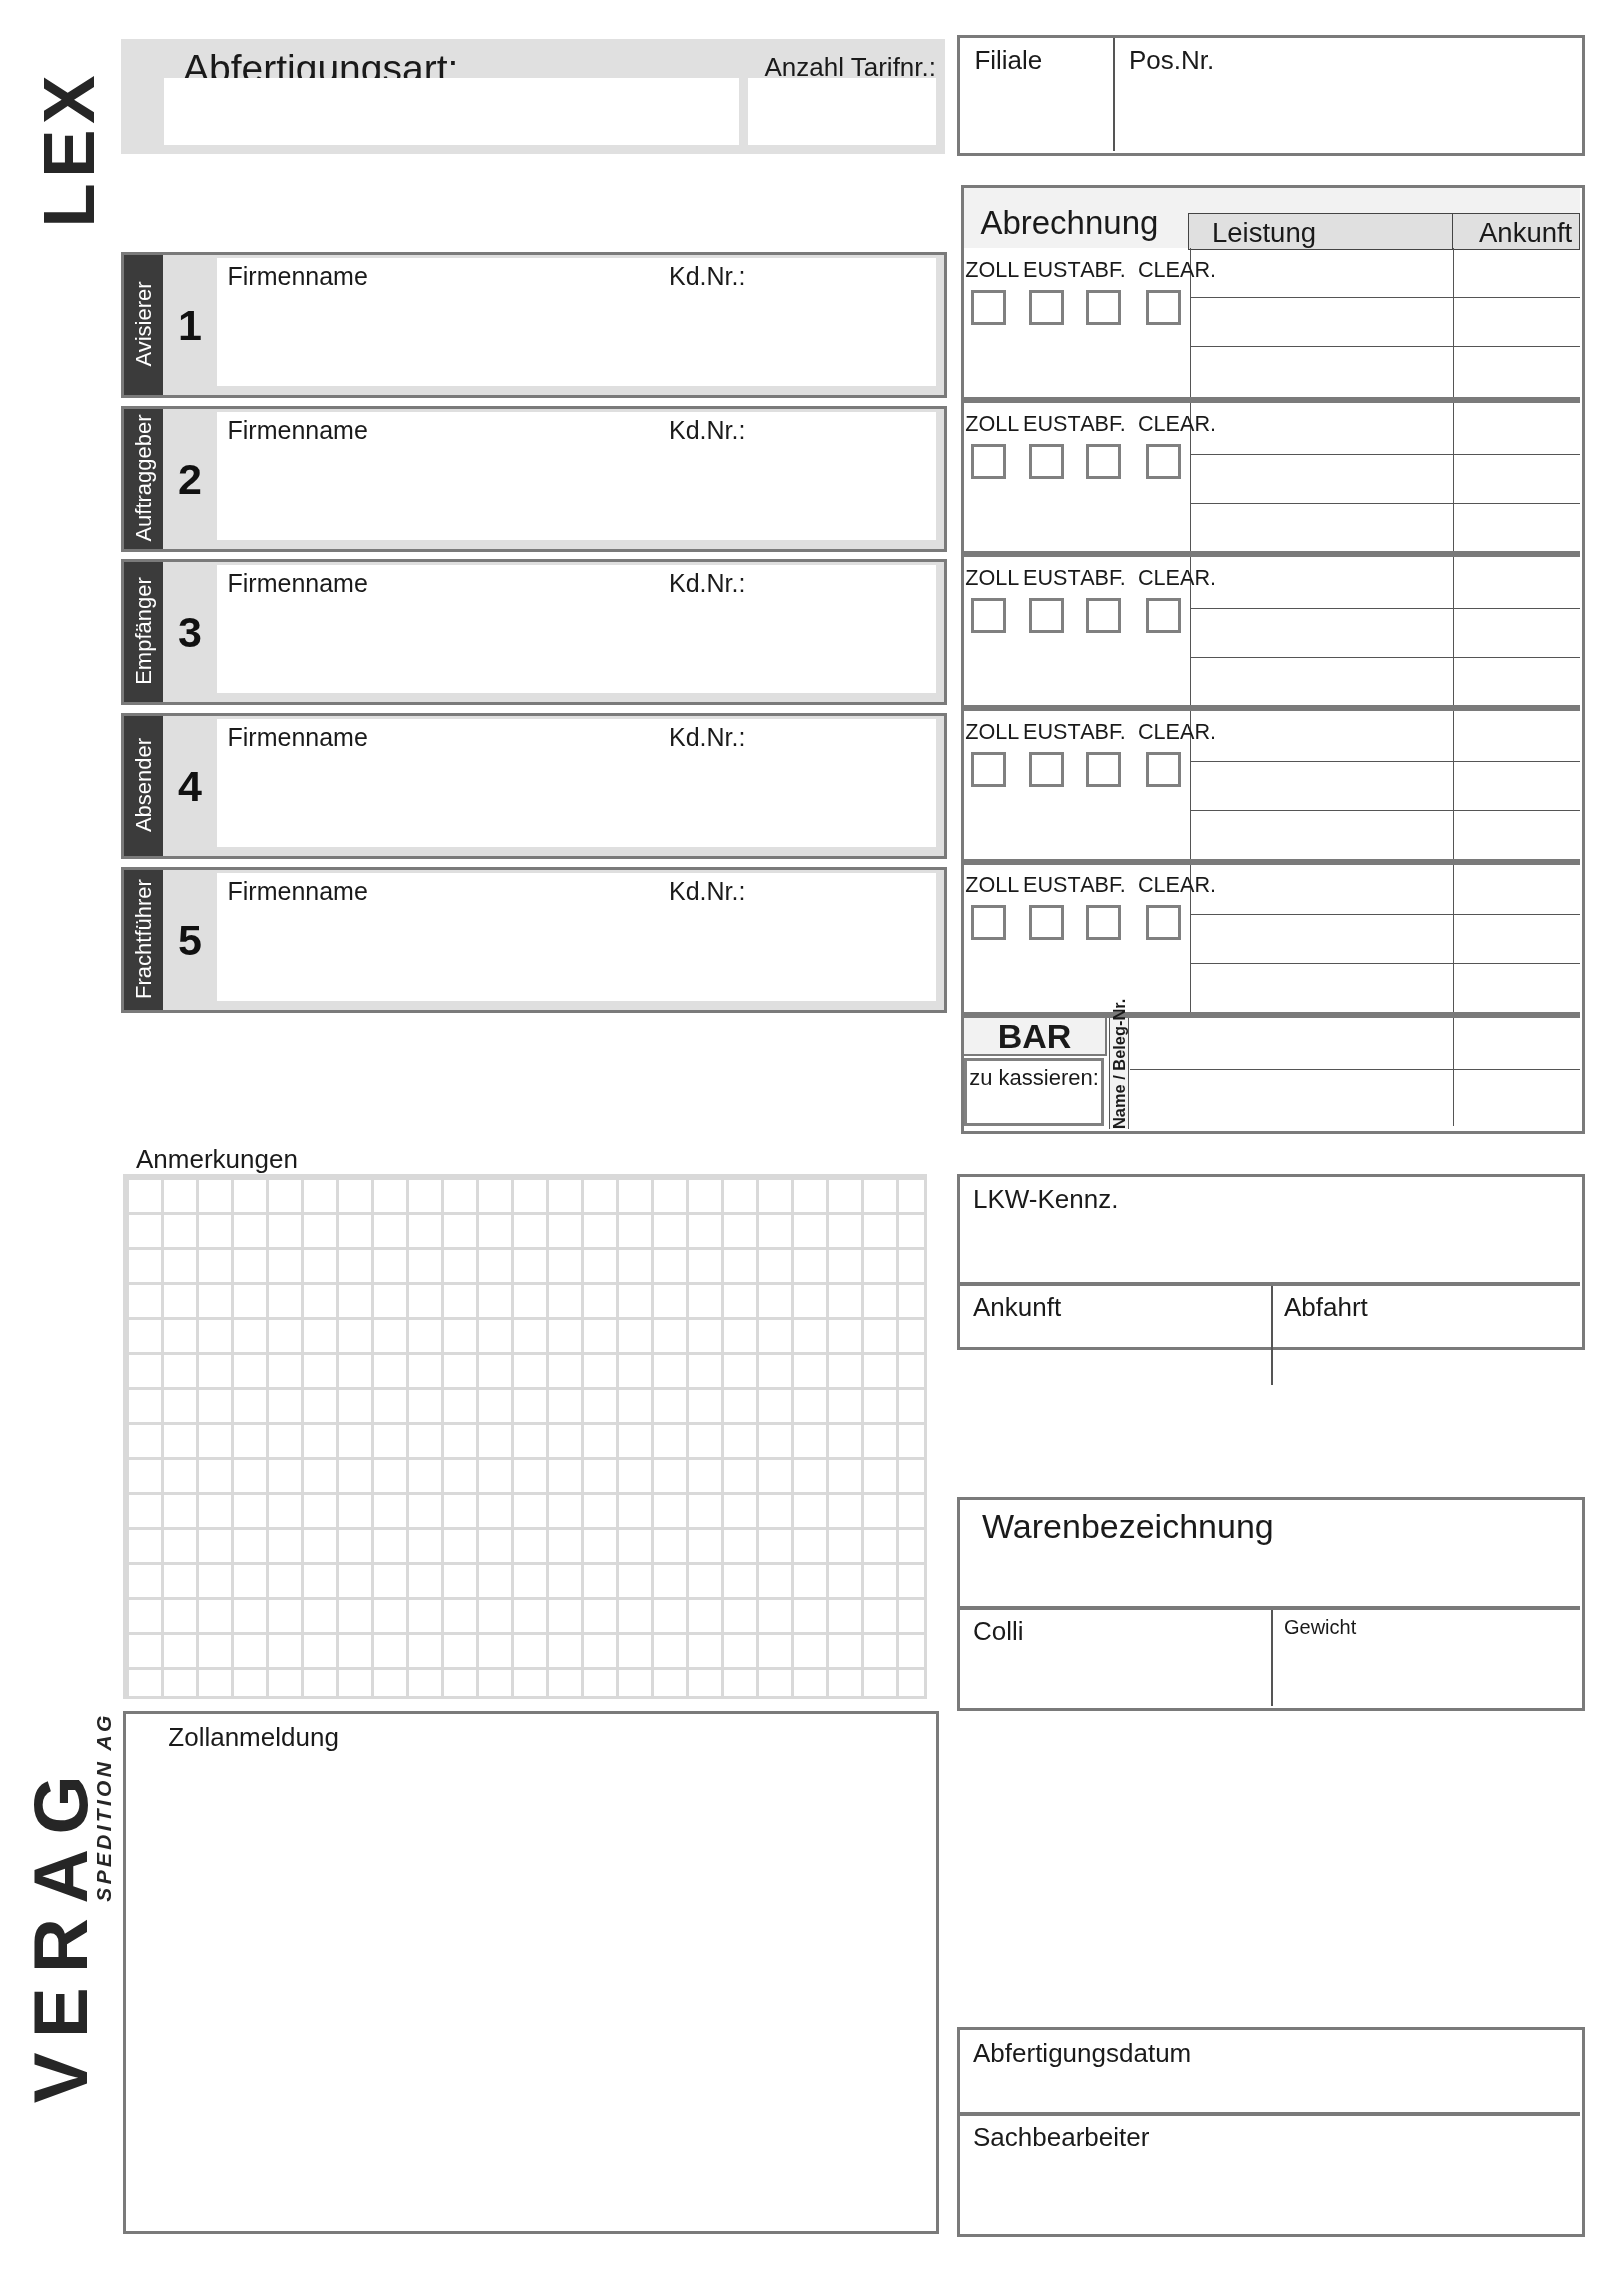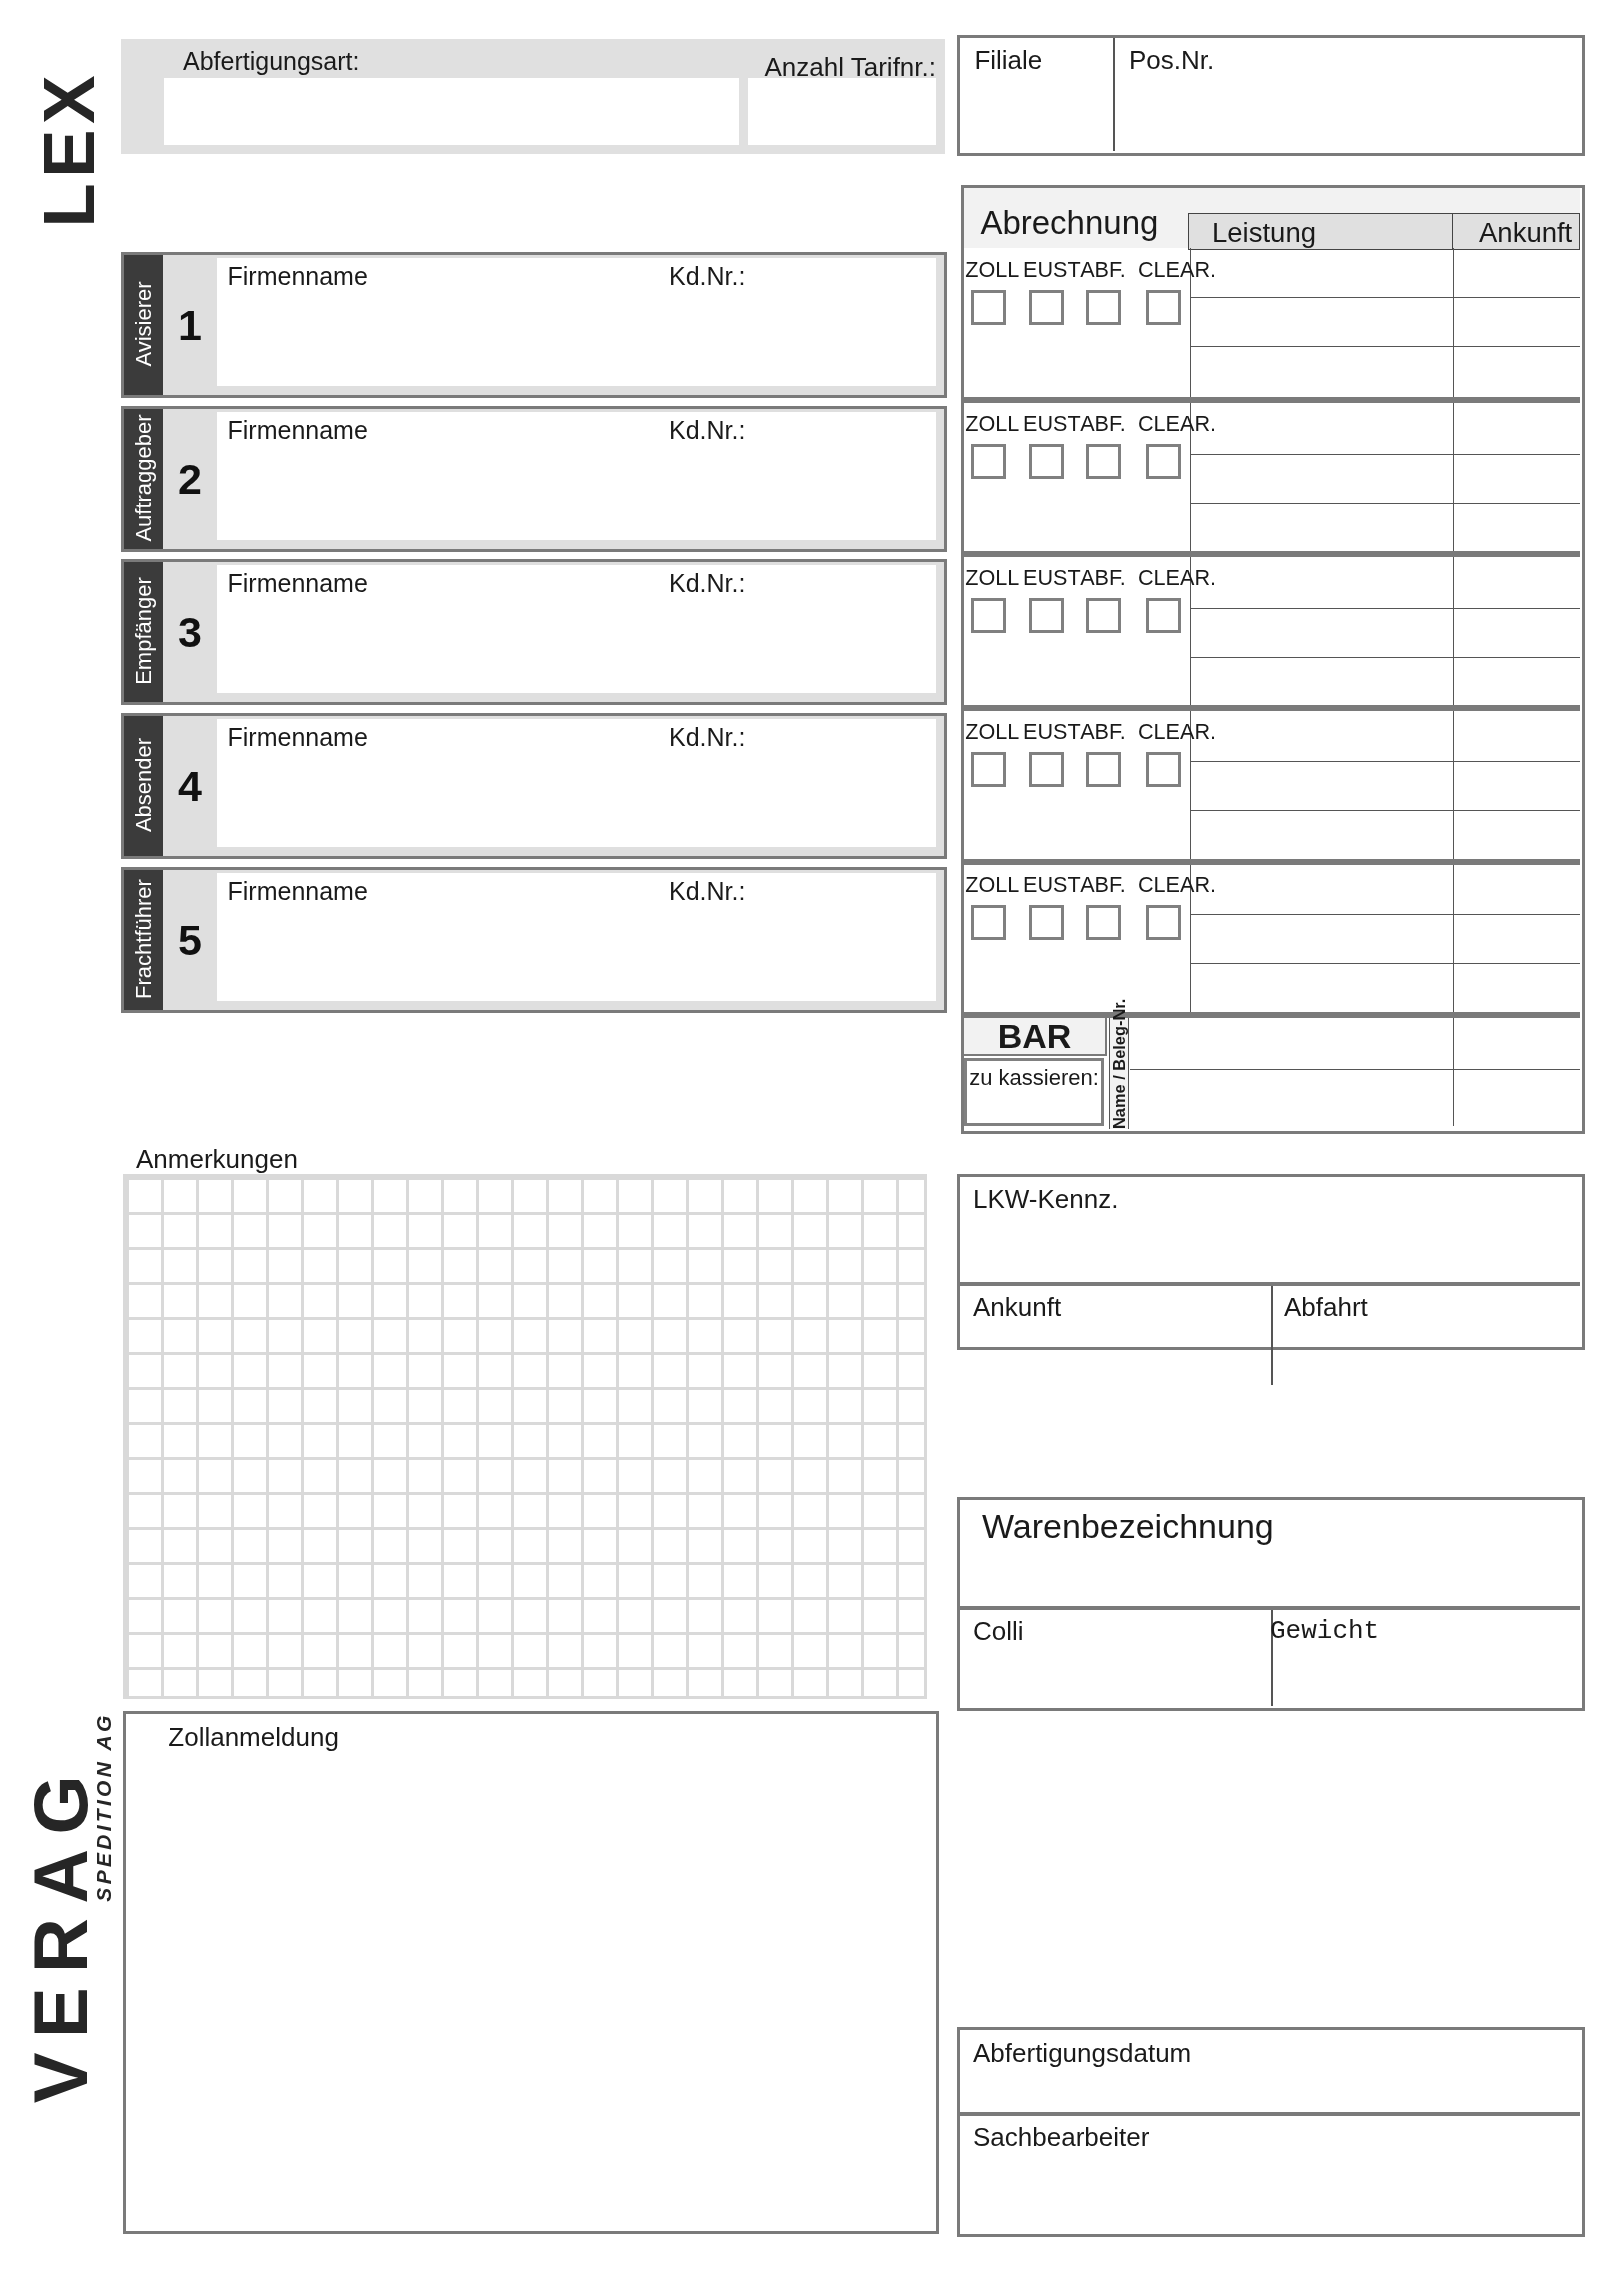--- a/index.html
+++ b/index.html
@@ -28,21 +28,21 @@
 </style>
 </head>
 <body>
 
 <div class="page">
 
   <div class="vrot" style="left:33px;top:263px;width:228px;height:72px;line-height:72px;text-align:center;
               font-size:73px;font-weight:800;letter-spacing:5.2px;color:#262626;">LEX</div>
 
   <div class="abs" style="left:121px;top:39px;width:824px;height:115px;background:#e0e0e0;">
-    <div class="lbl" style="left:62px;top:7.9px;font-size:25px;">Abfertigungsart:</div>
+    <div class="lbl" style="left:62px;top:7.9px;font-size:39px;">Abfertigungsart:</div>
     <div class="abs" style="left:43px;top:39px;width:575px;height:67px;background:#fff;"></div>
     <div class="lbl" style="left:625px;top:13px;width:190px;text-align:right;font-size:26px;">Anzahl Tarifnr.:</div>
     <div class="abs" style="left:627px;top:39px;width:188px;height:67px;background:#fff;"></div>
   </div>
 
   <div class="box" style="left:957px;top:35px;width:628px;height:121px;">
     <div class="thin" style="left:153px;top:0;width:2px;height:113px;"></div>
     <div class="lbl" style="left:14.4px;top:6.5px;font-size:26px;">Filiale</div>
     <div class="lbl" style="left:169px;top:6.5px;font-size:26px;">Pos.Nr.</div>
     <div class="abs" style="left:0;top:35px;width:153px;height:78px;"></div>
@@ -236,21 +236,21 @@
     <div class="abs" style="left:0;top:149px;width:311px;height:59px;"></div>
     <div class="abs" style="left:313px;top:149px;width:308px;height:59px;"></div>
   </div>
 
   <div class="box" style="left:957px;top:1497px;width:628px;height:214px;">
     <div class="lbl" style="left:22px;top:6.5px;font-size:34px;">Warenbezeichnung</div>
     <div class="abs" style="left:0;top:37px;width:620px;height:65px;"></div>
     <div class="thick" style="left:0;top:106px;width:620px;height:3.9px;"></div>
     <div class="thin" style="left:311px;top:110px;width:2px;height:96px;"></div>
     <div class="lbl" style="left:13px;top:116px;font-size:26px;text-align:right;">Colli</div>
-    <div class="lbl" style="left:310px;top:116px;font-size:26px;font-family:Liberation Mono, monospace;">Gewicht</div>
+    <div class="lbl" style="left:324px;top:116px;font-size:20px;">Gewicht</div>
     <div class="abs" style="left:0;top:151px;width:311px;height:56px;"></div>
     <div class="abs" style="left:313px;top:151px;width:308px;height:56px;"></div>
   </div>
 
   <div class="box" style="left:123px;top:1711px;width:816px;height:523px;">
     <div class="lbl" style="left:18.3px;top:7.9px;font-size:26px;margin-left:24px;">Zollanmeldung</div>
   </div>
 
   <div class="box" style="left:957px;top:2027px;width:628px;height:210px;">
     <div class="lbl" style="left:13px;top:7.9px;font-size:26px;">Abfertigungsdatum</div>

